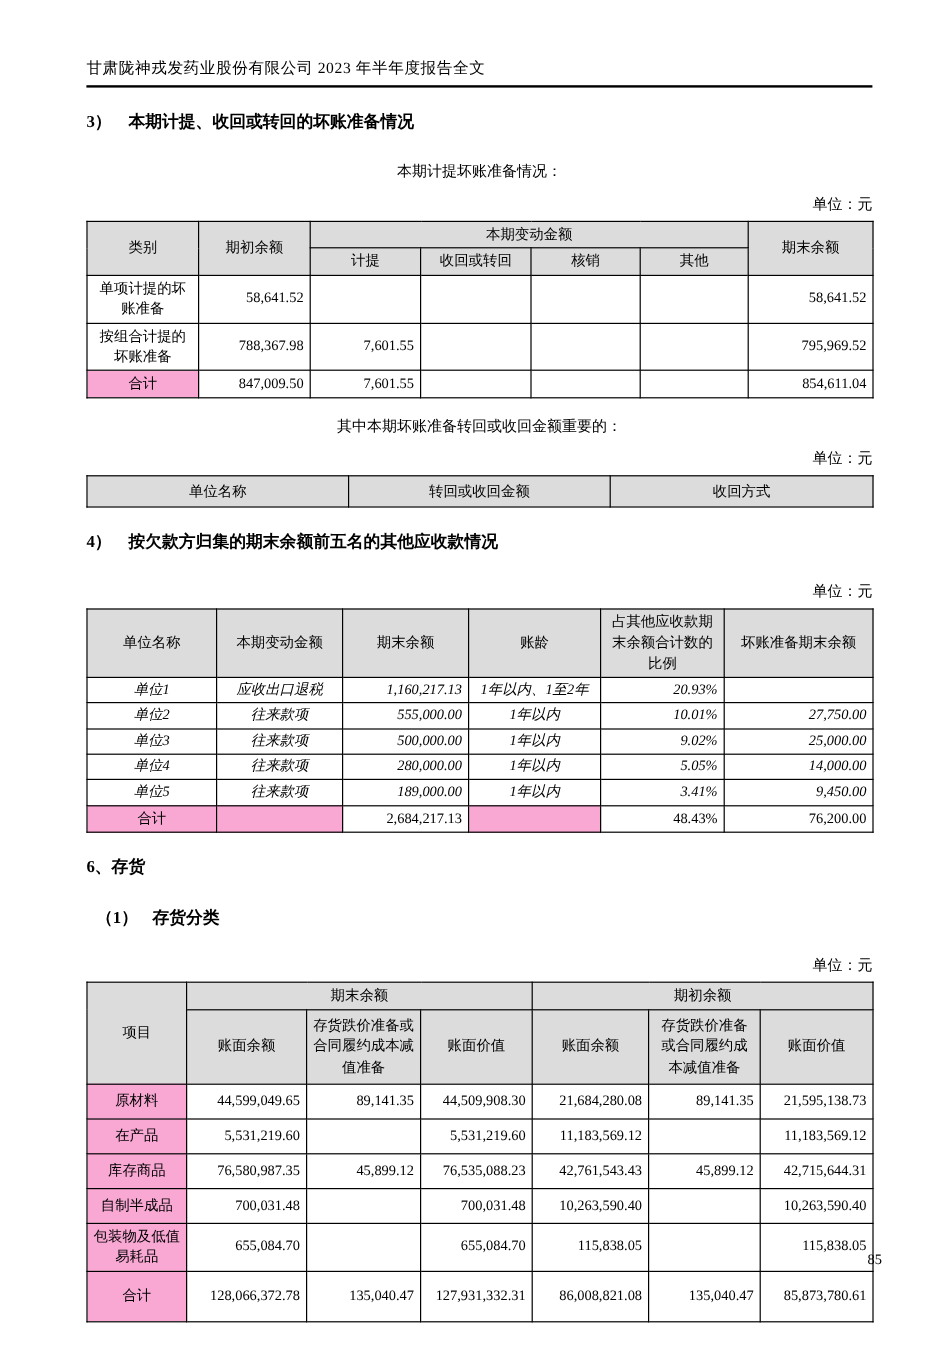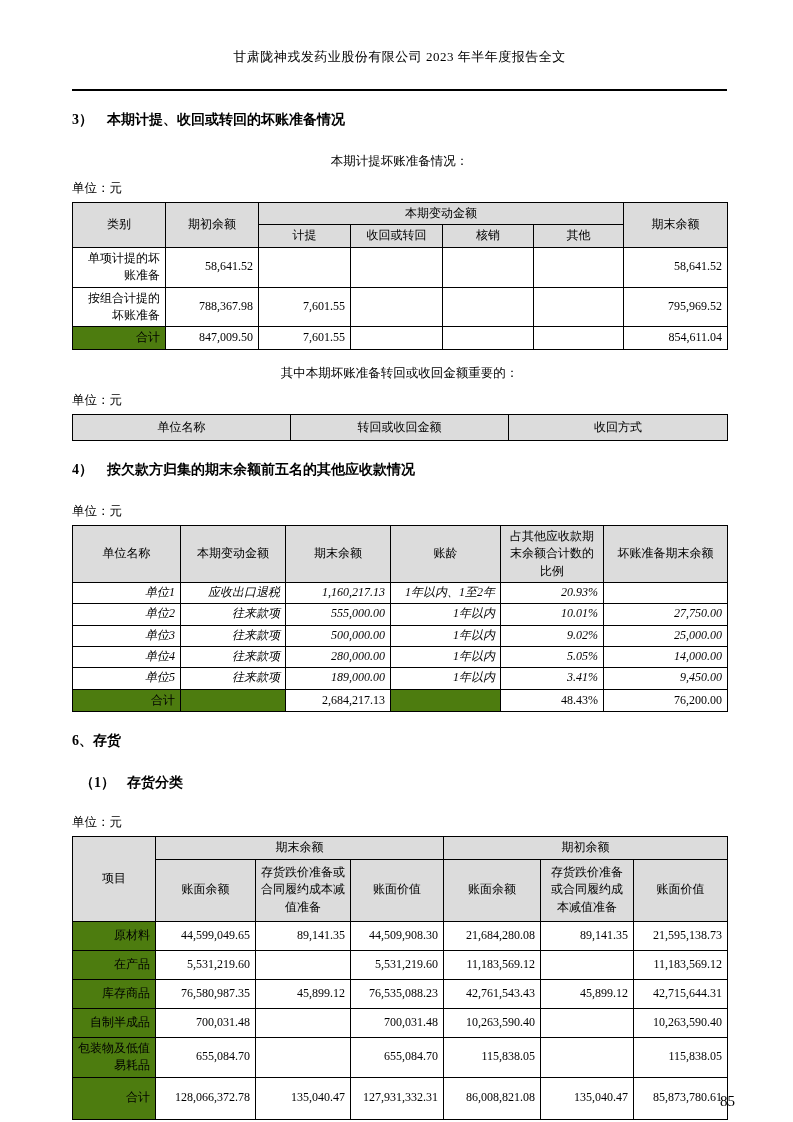--- a/index.html
+++ b/index.html
@@ -5,57 +5,57 @@
   * { box-sizing: border-box; }
   html,body { margin:0; padding:0; }
   body {
     width:793px; height:1122px; background:#ffffff; color:#000;
     font-family:"Liberation Serif","DejaVu Serif",serif;
     overflow:hidden; position:relative;
   }
   .page { padding:48px 66px 0 72px; }
 
   .doc-header {
-    text-align:center; font-size:13px; letter-spacing:0.5px;
-    padding-bottom:23px; border-bottom:2px solid #000;
+    text-align:left; font-size:13px; letter-spacing:0.5px;
+    padding-bottom:5px; border-bottom:2px solid #000;
   }
 
   .sec-heading { font-weight:bold; font-size:14px; margin:20px 0 0 0; }
   .sec-heading .no { margin-right:14px; }
   .sub-heading { font-weight:bold; font-size:14px; margin:24px 0 0 8px; }
   .sub-heading .no { margin-right:12px; }
   .para { font-size:12.5px; margin:24px 0 0 0;text-align:center; }
-  .unit { font-size:12.5px; margin:10px 0 5px 0; }
+  .unit { font-size:12.5px; text-align:right; margin:10px 0 5px 0; }
 
   table.tbl {
     width:100%; border-collapse:collapse; table-layout:fixed;
     font-size:12px; line-height:1.45;
   }
   table.tbl td {
     border:1px solid #000; padding:2px 5px; vertical-align:middle;
     overflow-wrap:anywhere;
   }
   td.th { background:#dcdcdc; text-align:center; }
-  td.gray { background:#4d7c0f; }
+  td.gray { background:#f9a8d4; }
   td.num { text-align:right; }
-  td.txt { text-align:right; }
+  td.txt { text-align:center; }
   .t1 tr.hr td { height:21px; }
   .t1 tr.dr td { height:36px; }
   .t1 tr.tr2 td { height:22px; }
   .t2 td { height:26px; }
   .t3 tr.hr td { height:56px; }
   .t3 tr.dr td { height:19px; padding-top:1px; padding-bottom:2px;font-style:italic; }
   .t3 tr.tr2 td { height:22px; }
   .t4 tr.hr1 td { height:21px; }
   .t4 tr.hr2 td { height:62px; }
   .t4 tr.dr td { height:29px; }
   .t4 tr.dr2 td { height:40px; }
   .t4 tr.tr2 td { height:42px; }
 
-  .page-number { position:absolute; right:58px; top:1093px; font-size:15px; }
+  .page-number { position:absolute; right:58px; top:1042px; font-size:12px; }
 </style>
 </head>
 <body>
 
 <div class="page">
 
   <div class="doc-header">甘肃陇神戎发药业股份有限公司 2023 年半年度报告全文</div>
 
   <div class="sec-heading">
     <span class="no">3）</span><span>本期计提、收回或转回的坏账准备情况</span>

